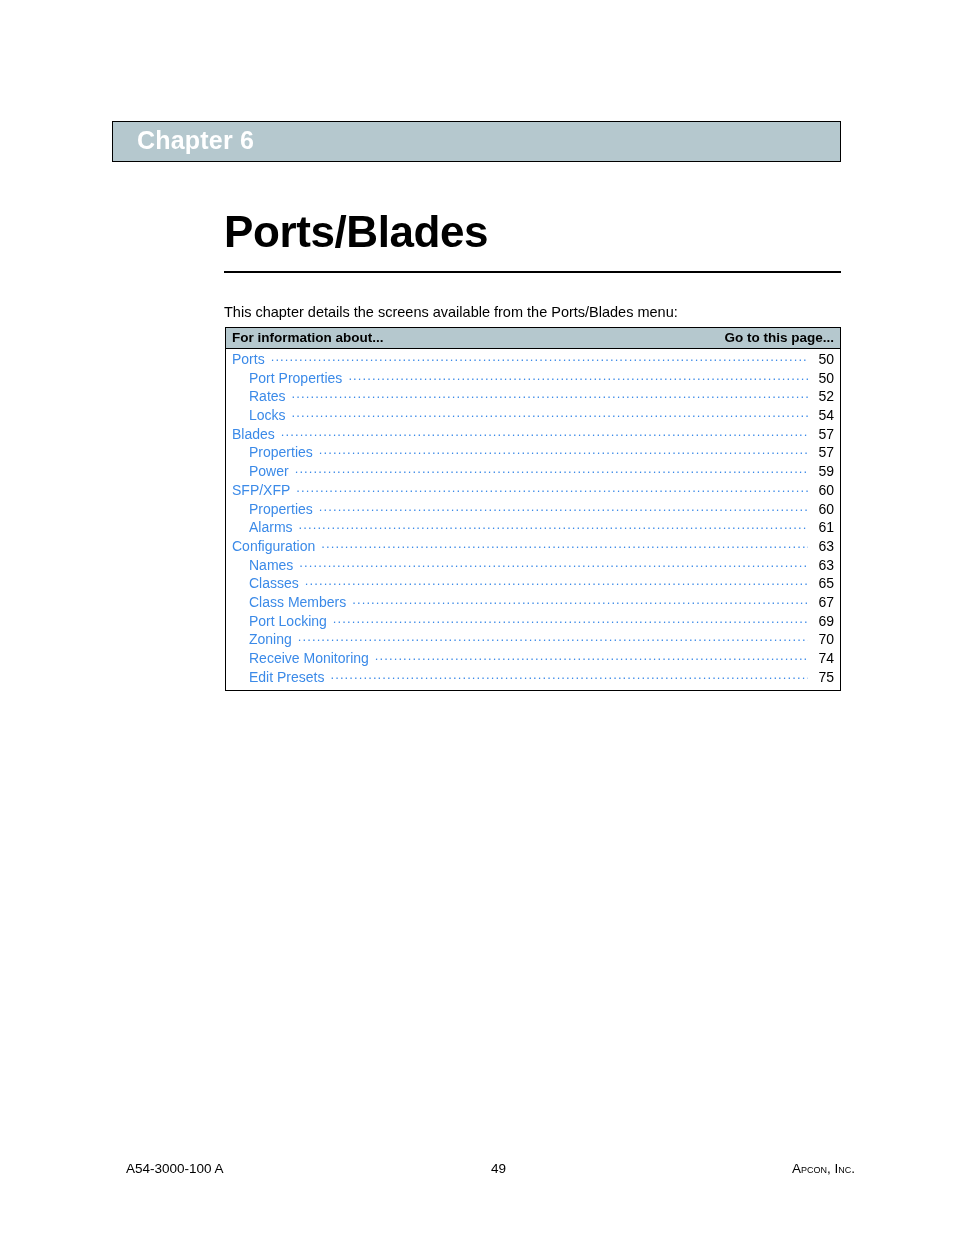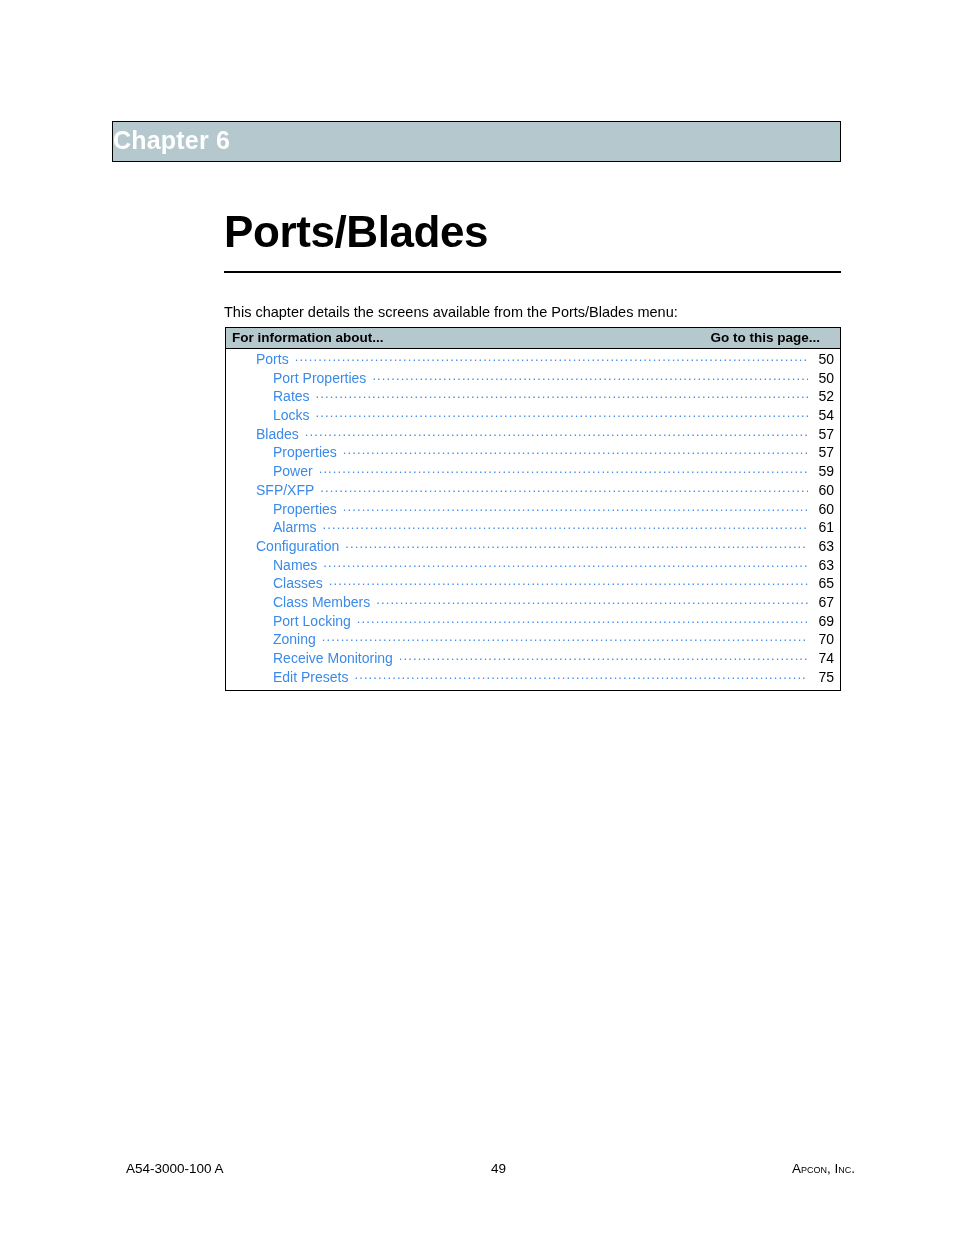--- a/index.html
+++ b/index.html
@@ -32,21 +32,21 @@
     border: 1px solid #000000;
     box-sizing: border-box;
     display: flex;
     align-items: center;
   }
   .chapter-label {
     font-size: 25px;
     font-weight: bold;
     color: #ffffff;
     letter-spacing: 0.2px;
-    margin-left: 0;
+    margin-left: 24px;
     line-height: 1;
     position: relative;
     top: -1px;
   }
 
   
   .chapter-title {
     position: absolute;
     left: 224px;
     top: 180px;
@@ -84,32 +84,31 @@
     box-sizing: border-box;
     background: #ffffff;
   }
   .toc-head {
     background: #b5c8ce;
     border-bottom: 1.5px solid #000000;
     display: flex;
     align-items: center;
     justify-content: space-between;
     height: 21px;
-    padding: 0 20px 0 6px;
+    padding: 0 6px 0 6px;
     box-sizing: border-box;
   }
   .toc-head span {
     font-size: 13.5px;
     font-weight: bold;
     color: #000000;
     line-height: 1;
   }
   .toc-body {
     padding: 2px 0 3px 0;
-    margin-left: 24px;
   }
 
   .toc-row {
     display: flex;
     align-items: baseline;
     height: 18.7px;
     padding: 0 6px 0 4px;
     box-sizing: border-box;
     white-space: nowrap;
   }

